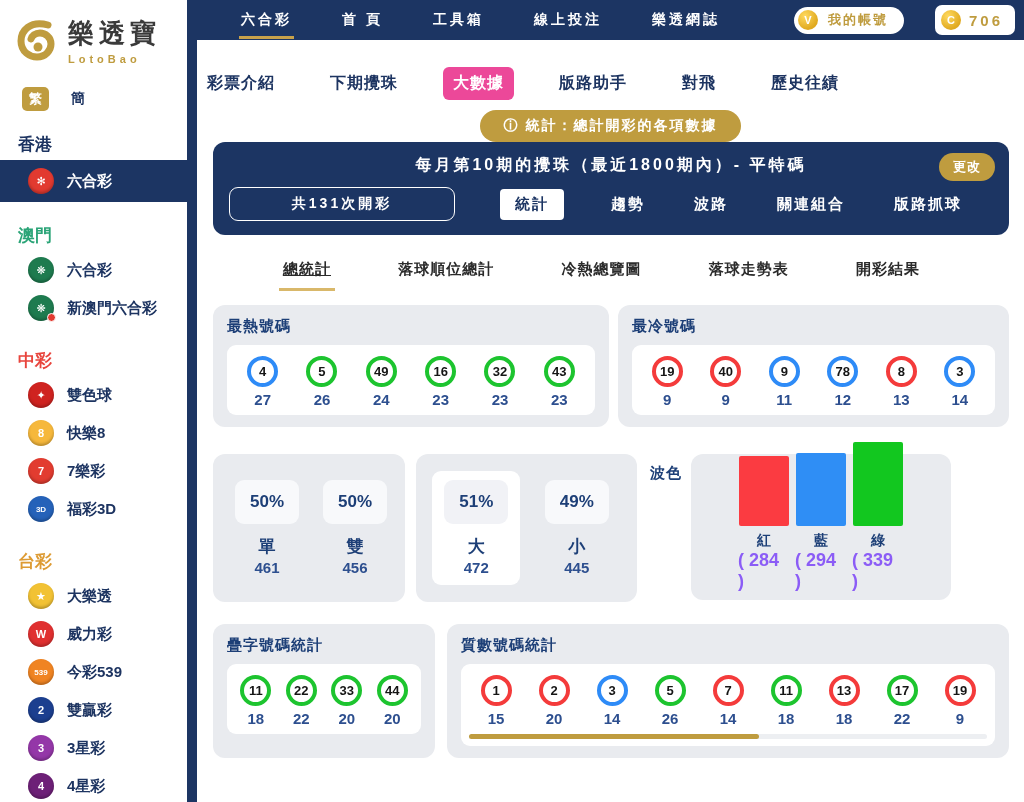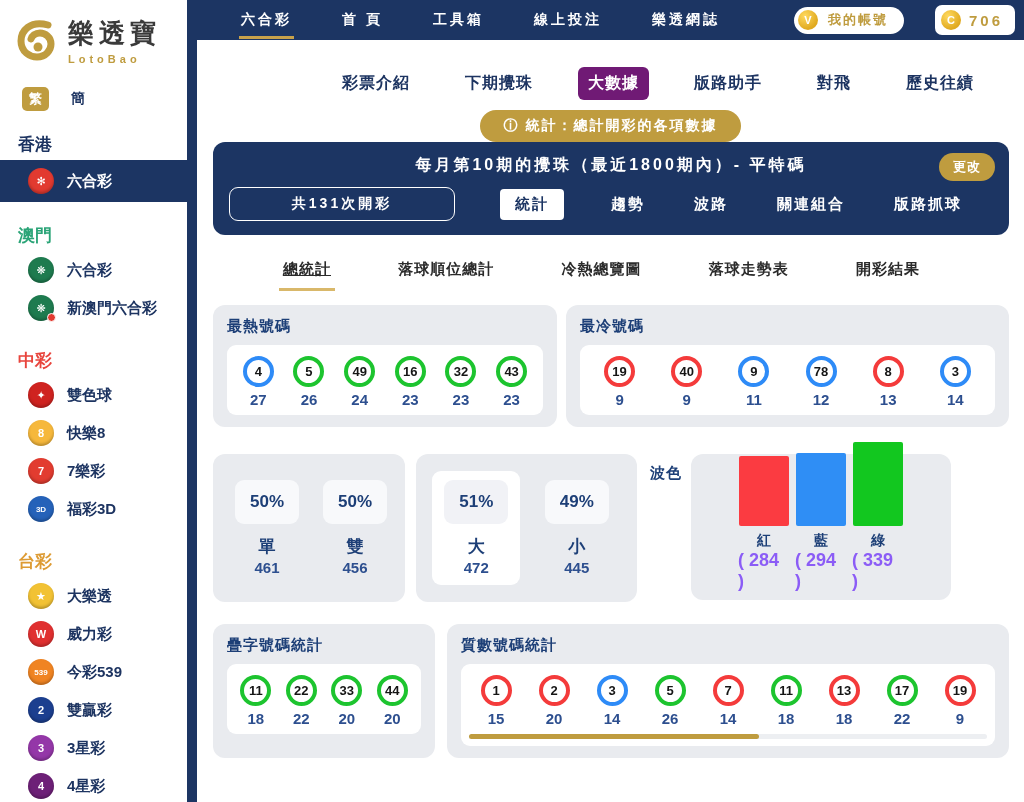--- a/index.html
+++ b/index.html
@@ -28,43 +28,43 @@
   .topnav-item { color:#fff; font-size:14px; font-weight:bold; letter-spacing:3px; padding:10px 2px 7px; cursor:pointer; border-bottom:3px solid transparent; }
   .topnav-item.active { border-bottom:3px solid #c8a24b; }
   .account-pill { position:absolute; right:120px; display:flex; align-items:center; gap:10px; background:#fff; border-radius:15px; height:27px; padding:0 16px 0 4px; cursor:pointer; }
   .account-pill span.txt { color:#bf9c3f; font-size:13px; font-weight:bold; letter-spacing:2px; }
   .balance-box { position:absolute; right:9px; display:flex; align-items:center; gap:8px; background:#fff; border-radius:7px; height:30px; padding:0 12px 0 6px; cursor:pointer; }
   .balance-box span.txt { color:#bf9c3f; font-size:15px; font-weight:bold; letter-spacing:3px; }
   .coin { width:20px; height:20px; border-radius:50%; background:radial-gradient(circle at 35% 30%, #ffd95e, #e0a91f 70%); color:#fff; font-size:11px; font-weight:bold; display:flex; align-items:center; justify-content:center; }
 
   
   .content { position:absolute; left:197px; top:40px; width:827px; height:762px; background:#fff; }
-  .subnav { display:flex; justify-content:flex-end; align-items:center; gap:35px; margin:26px 40px 0 0; height:34px; }
+  .subnav { display:flex; justify-content:flex-start; align-items:center; gap:35px; margin:26px 40px 0 0; height:34px; }
   .subnav-item { color:#1d3461; font-size:16px; font-weight:bold; cursor:pointer; padding:6px 10px; border-radius:6px; letter-spacing:1px; }
-  .subnav-item.active { background:#701a75; color:#fff; }
+  .subnav-item.active { background:#ec4899; color:#fff; }
   .info-pill { width:fit-content; margin:10px auto 0; background:#bf9c3f; color:#fff; font-size:14px; font-weight:bold; padding:7px 24px; border-radius:16px; letter-spacing:2px; }
 
   .banner { position:relative; margin:0 15px 0 16px; background:#1c3563; border-radius:12px; padding:13px 16px 14px; }
   .banner-title { display:block; text-align:center; color:#fff; font-size:16px; font-weight:bold; letter-spacing:3px; }
   .change-btn { position:absolute; right:14px; top:11px; background:#bf9c3f; color:#fff; border:none; border-radius:14px; padding:5px 14px; font-size:13px; font-weight:bold; cursor:pointer; letter-spacing:1px; font-family:inherit; }
   .banner-tabs-row { display:flex; align-items:center; margin-top:11px; }
   .draw-count { border:1.5px solid #fff; border-radius:9px; color:#fff; width:226px; text-align:center; padding:7px 0; font-size:14px; font-weight:bold; letter-spacing:3px; }
   .banner-tabs { display:flex; align-items:center; gap:45px; margin-left:45px; }
   .banner-tab { color:#fff; font-size:15px; font-weight:bold; letter-spacing:2px; cursor:pointer; padding:6px 2px; border-radius:4px; }
   .banner-tab.active { background:#fff; color:#1c3563; padding:6px 15px; }
 
   .stat-tabs { display:flex; justify-content:space-between; align-items:center; margin:16px 100px 0 82px; height:40px; }
   .stat-tab { color:#2b2b2b; font-size:15px; font-weight:bold; letter-spacing:1px; cursor:pointer; padding:8px 4px 9px; border-bottom:3px solid transparent; }
   .stat-tab.active { border-bottom:3px solid #d9b86a;text-decoration:underline; }
 
   .row { display:flex; margin:0 15px 0 16px; }
   .row1 { margin-top:14px; gap:9px; }
   .card { background:#e9ebef; border-radius:12px; padding:12px 14px; }
   .card-title { color:#1d3f77; font-weight:bold; font-size:15px; margin-bottom:9px; letter-spacing:1px; }
-  .hot-card { width:344px; }
+  .hot-card { width:396px; }
   .cold-card { flex:1; }
   .ball-box { background:#fff; border-radius:9px; padding:11px 6px 7px; display:flex; justify-content:space-around; overflow:hidden; }
   .ballwrap { display:flex; flex-direction:column; align-items:center; }
   .ball { width:31px; height:31px; border-radius:50%; border:4.5px solid #1dc42f; background:#fff; display:flex; align-items:center; justify-content:center; font-size:13px; font-weight:bold; color:#151515; }
   .ball-count { margin-top:4px; color:#2d4f8f; font-weight:bold; font-size:15px; }
 
   .row2 { margin-top:27px; align-items:flex-start; }
   .pair-card { width:192px; height:148px; display:flex; justify-content:space-around; align-items:center; padding:10px; }
   .pair-card2 { width:221px; margin-left:11px; }
   .stat-col { display:flex; flex-direction:column; align-items:center; padding:9px 12px; border-radius:9px; }

